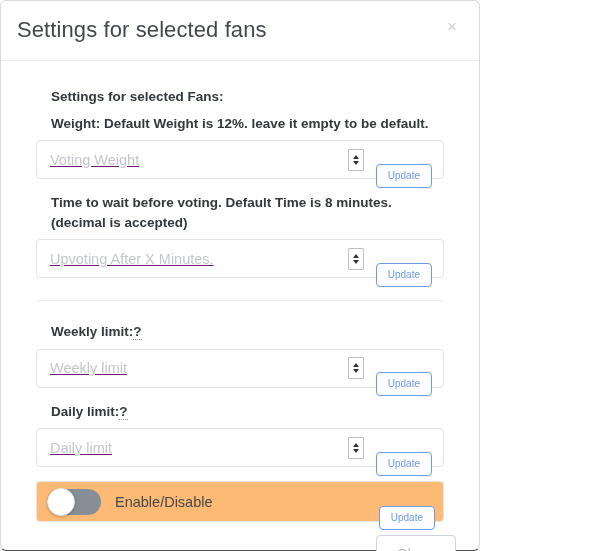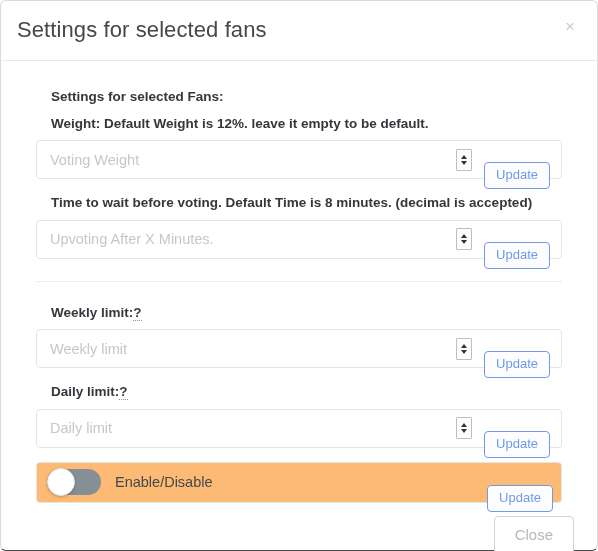--- a/index.html
+++ b/index.html
@@ -7,21 +7,21 @@
     padding: 0;
     width: 598px;
     height: 551px;
     overflow: hidden;
     background: #ffffff;
     font-family: "Liberation Sans", sans-serif;
   }
 
   .modal {
     position: relative;
-    width: 598px;
+    width: 480px;
     height: 551px;
     box-sizing: border-box;
     background: #ffffff;
     border: 1px solid #d8dade;
     border-radius: 6px;
     border-bottom-color: #4c4c4c;
     display: flex;
     flex-direction: column;
   }
 
@@ -95,24 +95,25 @@
     padding: 0 11px 0 0;
     margin-bottom: 14px;
   }
   .input-group .text-input {
     flex: 1;
     border: none;
     outline: none;
     height: 100%;
     padding: 0 10px 0 13px;
     font-size: 14.5px;
-    color: #3b82f6;
+    color: #701a75;
     background: transparent;
     font-family: "Liberation Sans", sans-serif;
     min-width: 0;
+    text-decoration: underline;
   }
   .input-group .text-input::placeholder {
     color: #c3c7cc;
     opacity: 1;
   }
 
   
   .spinner {
     width: 14px;
     height: 20px;
@@ -138,21 +139,21 @@
     margin-bottom: 2px;
   }
   .spinner .arrow.down {
     border-top: 4px solid #2f3337;
   }
 
   .btn-update {
     border: 1px solid #6f9ae8;
     background: #fdfdff;
     color: #6f9ae8;
-    font-size: 13px;
+    font-size: 10px;
     border-radius: 4px;
     padding: 5px 11px 6px 11px;
     cursor: pointer;
     line-height: 1.1;
     font-family: "Liberation Sans", sans-serif;
     flex: none;
     margin-top: 32px;
   }
 
   .divider {

